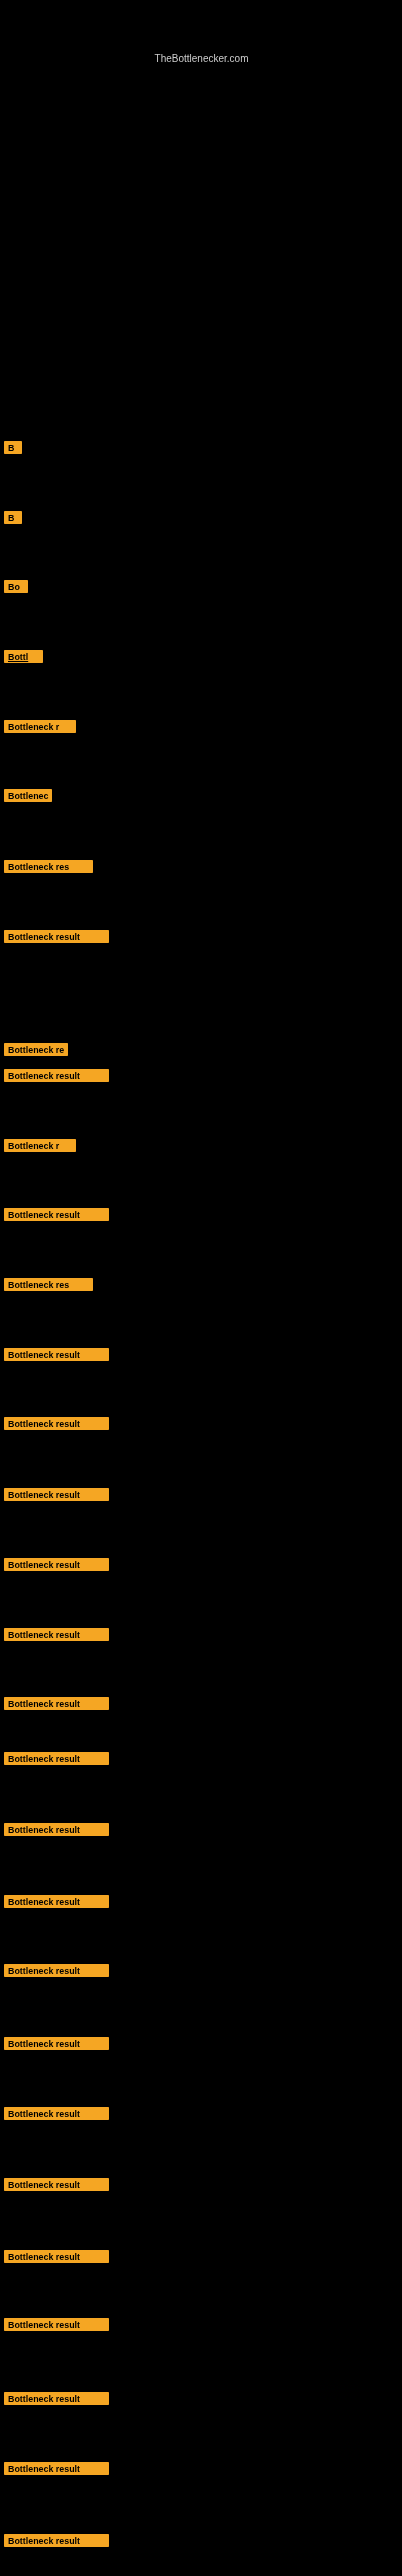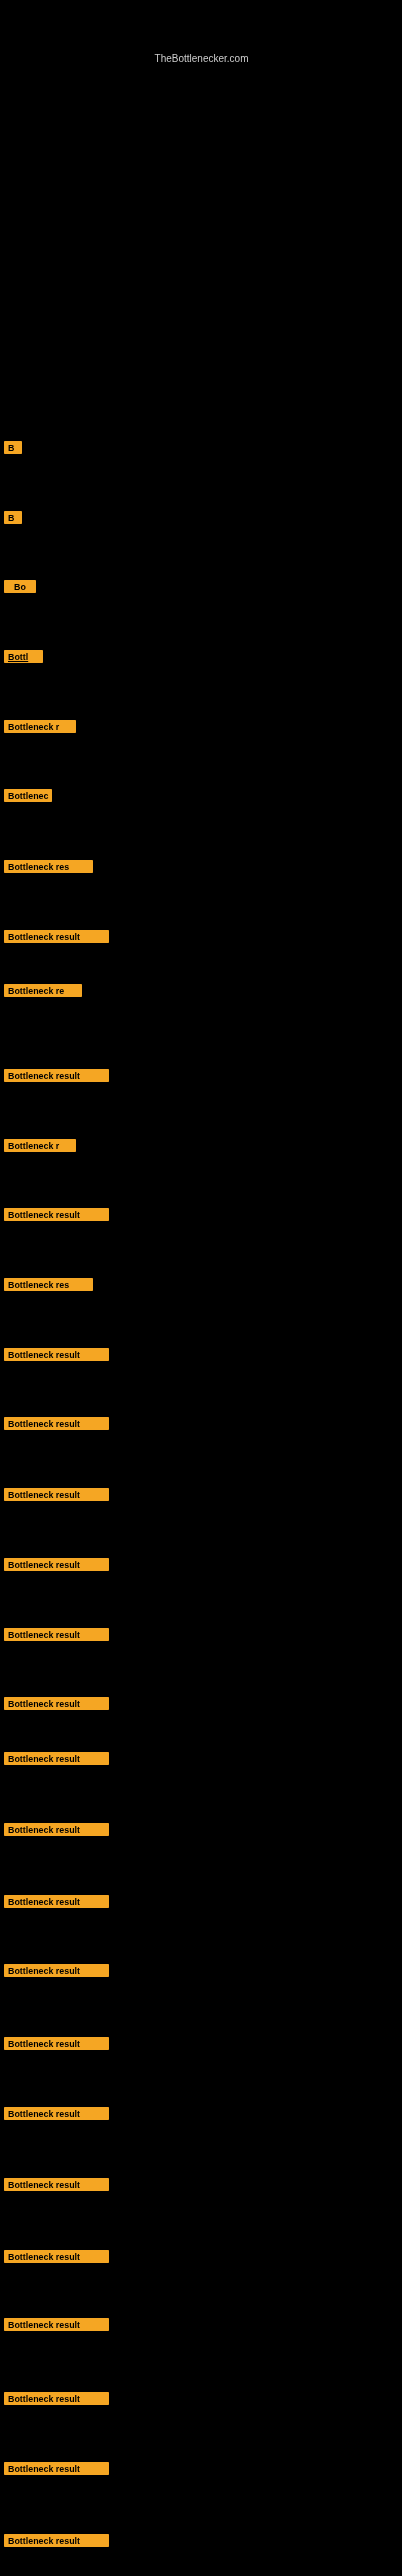--- a/index.html
+++ b/index.html
@@ -36,27 +36,27 @@
     }
   </style>
 </head>
 <body>
 
 <span class="site-title">TheBottlenecker.com</span>
 
 <div id="labels-container">
     <div class="bottleneck-label" style="top: 441px; left: 4px; width: 17.7px;">B</div>
     <div class="bottleneck-label" style="top: 511px; left: 4px; width: 17.7px;">B</div>
-    <div class="bottleneck-label" style="top: 580px; left: 4px; width: 32px; text-align: center;">Bo</div>
+    <div class="bottleneck-label" style="top: 580px; left: 4px; width: 24px;">Bo</div>
     <div class="bottleneck-label" style="top: 650px; left: 4px; width: 39px; text-decoration: underline;">Bottl</div>
     <div class="bottleneck-label" style="top: 720px; left: 4px; width: 72px;">Bottleneck r</div>
     <div class="bottleneck-label" style="top: 789px; left: 4px; width: 48px;">Bottlenec</div>
     <div class="bottleneck-label" style="top: 860px; left: 4px; width: 89px;">Bottleneck res</div>
     <div class="bottleneck-label" style="top: 930px; left: 4px; width: 105px;">Bottleneck result</div>
-    <div class="bottleneck-label" style="top: 984px; left: 4px; width: 78px;">Bottleneck re</div>
+    <div class="bottleneck-label" style="top: 1043px; left: 4px; width: 64px;">Bottleneck re</div>
     <div class="bottleneck-label" style="top: 1069px; left: 4px; width: 105px;">Bottleneck result</div>
     <div class="bottleneck-label" style="top: 1139px; left: 4px; width: 72px;">Bottleneck r</div>
     <div class="bottleneck-label" style="top: 1208px; left: 4px; width: 105px;">Bottleneck result</div>
     <div class="bottleneck-label" style="top: 1278px; left: 4px; width: 89px;">Bottleneck res</div>
     <div class="bottleneck-label" style="top: 1348px; left: 4px; width: 105px;">Bottleneck result</div>
     <div class="bottleneck-label" style="top: 1417px; left: 4px; width: 105px;">Bottleneck result</div>
     <div class="bottleneck-label" style="top: 1488px; left: 4px; width: 105px;">Bottleneck result</div>
     <div class="bottleneck-label" style="top: 1558px; left: 4px; width: 105px;">Bottleneck result</div>
     <div class="bottleneck-label" style="top: 1628px; left: 4px; width: 105px;">Bottleneck result</div>
     <div class="bottleneck-label" style="top: 1697px; left: 4px; width: 105px;">Bottleneck result</div>

